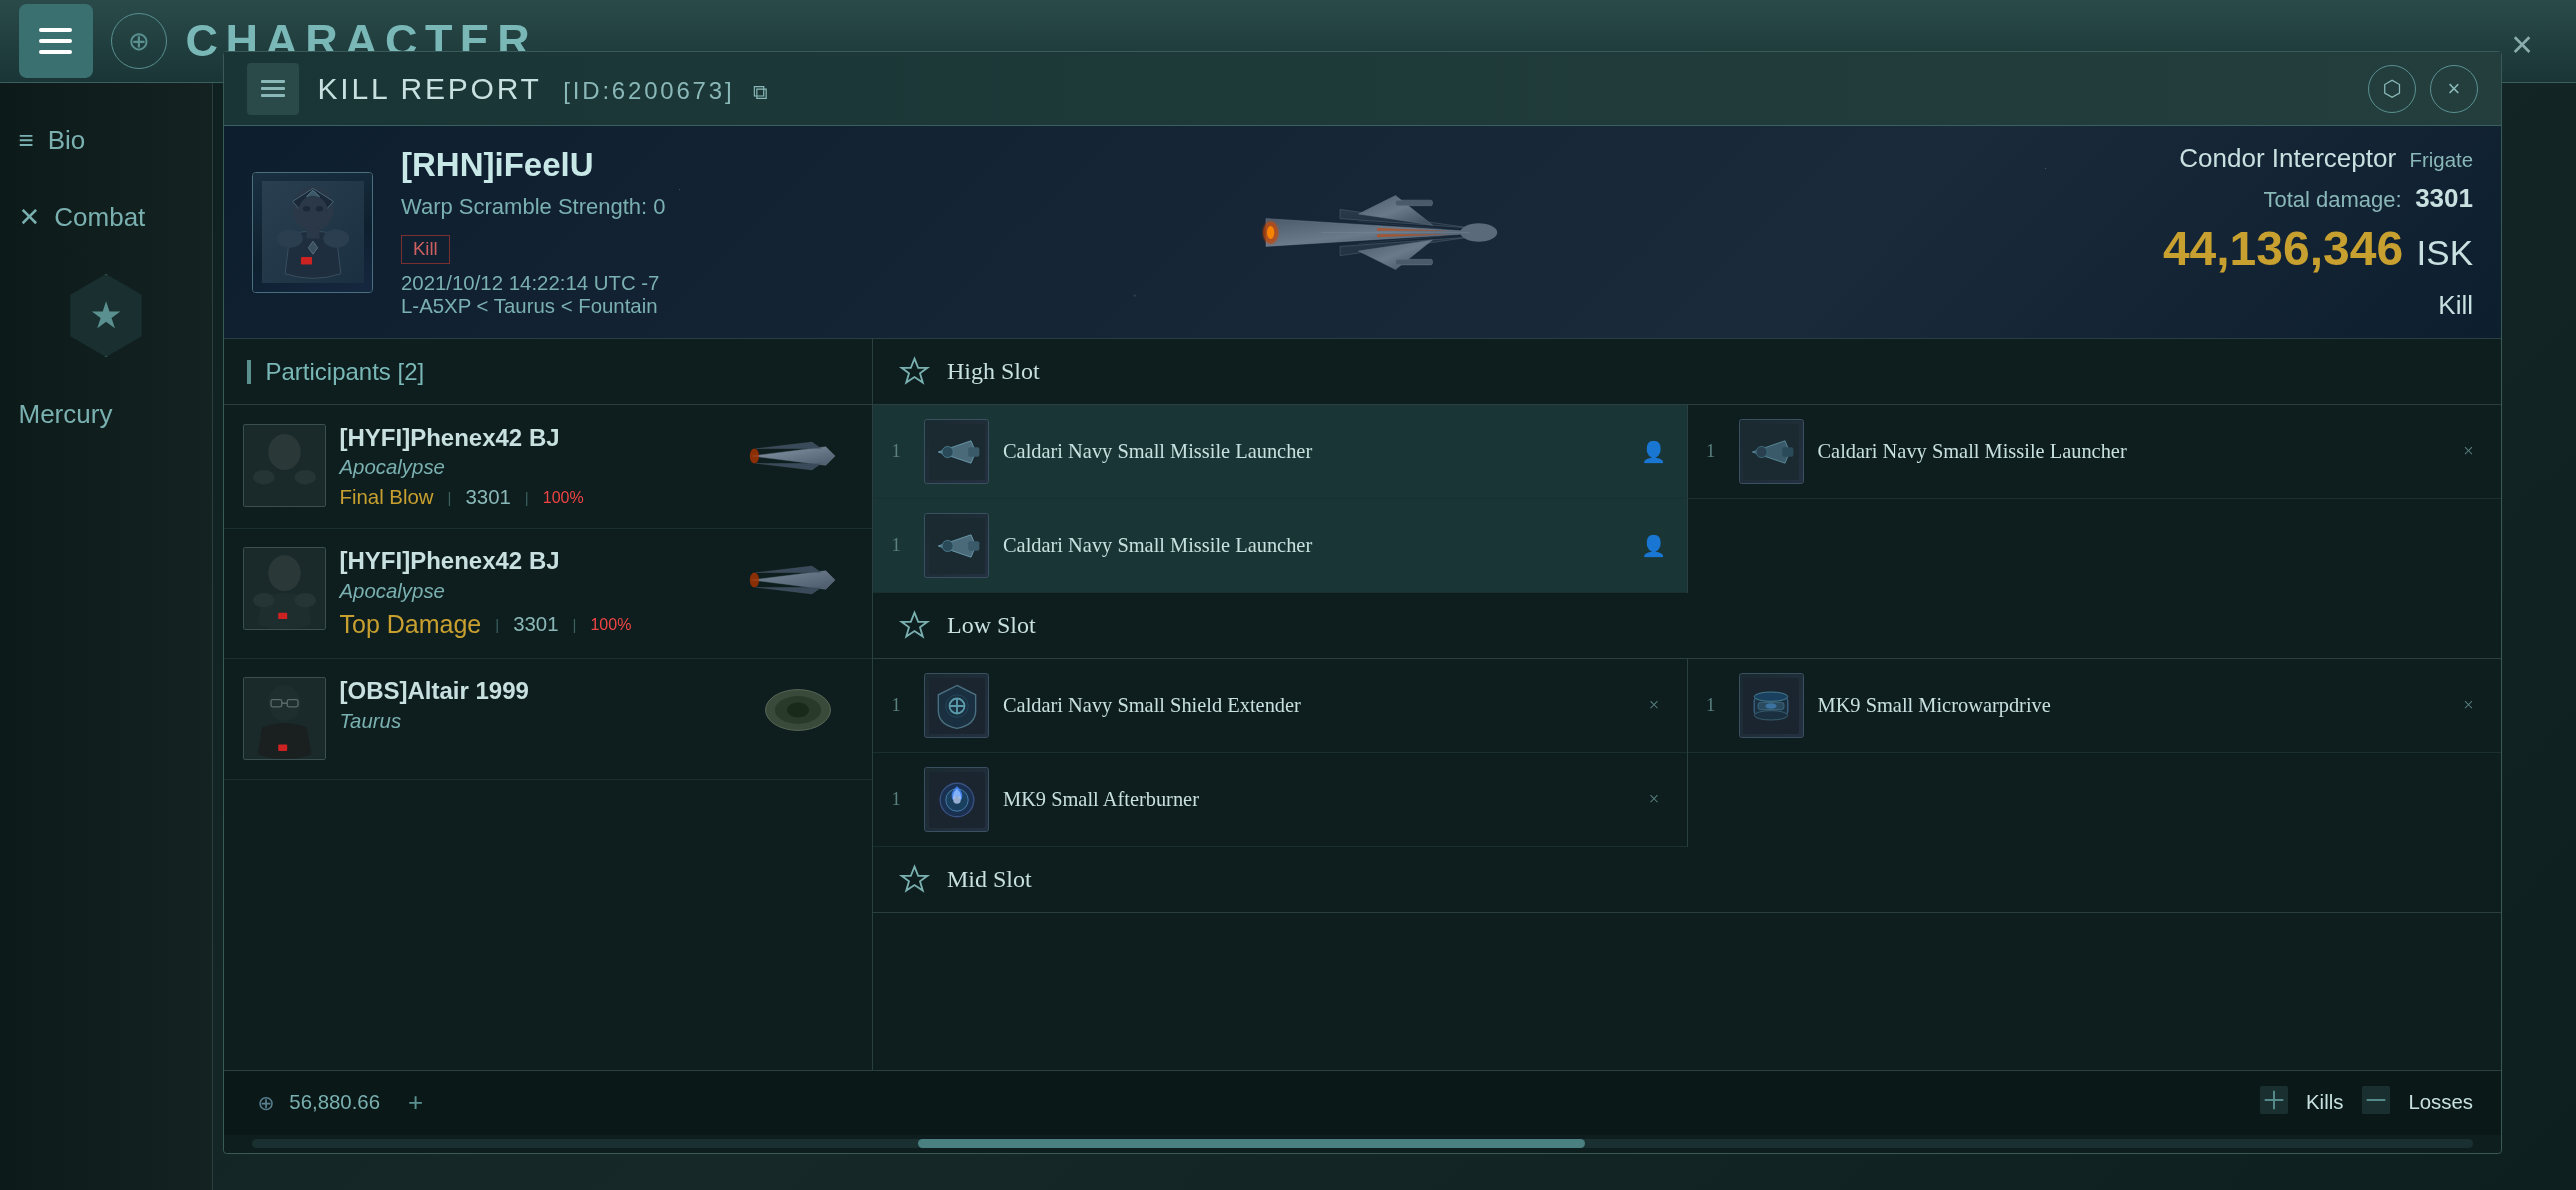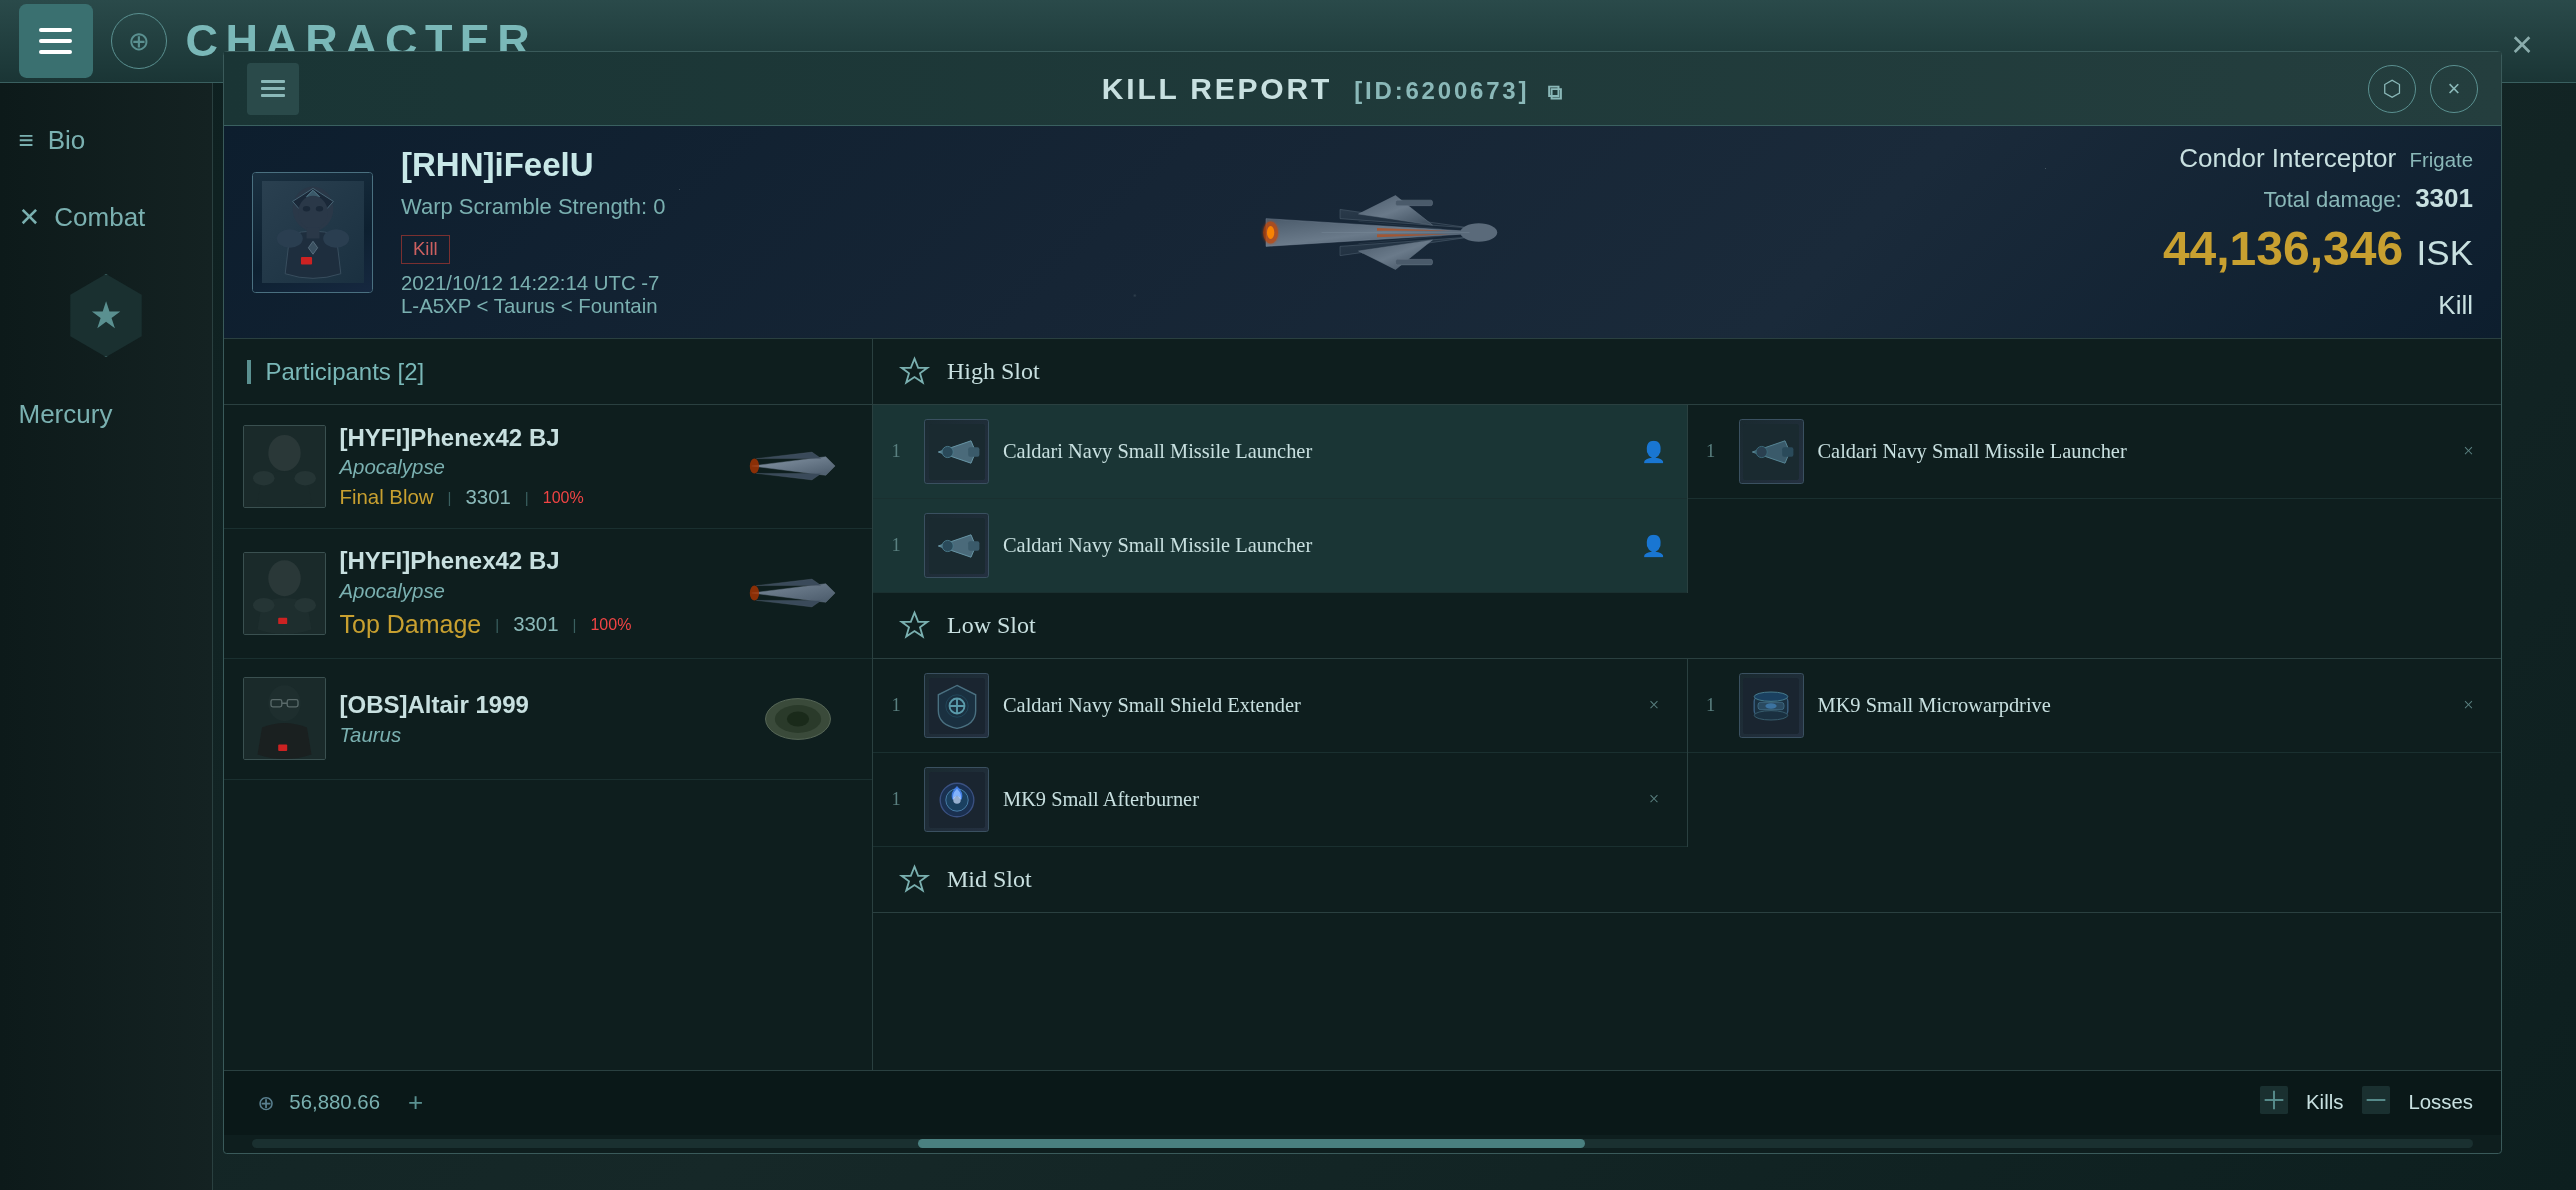--- a/index.html
+++ b/index.html
@@ -172,24 +172,23 @@
     .header-menu-btn .hamburger span {
       width: 24px;
       height: 2.8px;
       background: #8ab8b8;
       border-radius: 0.9px;
     }
 
     .kill-report-title {
       color: #c8e0e0;
       font-size: 30px;
-      font-weight: bold;
+      font-weight: normal;
       letter-spacing: 2.8px;
       flex: 1;
-      text-align: center;
     }
 
     .header-actions {
       display: flex;
       gap: 14px;
     }
 
     .header-action-btn {
       width: 48px;
       height: 48px;
@@ -359,21 +358,20 @@
       width: 3.7px;
       height: 24px;
       background: #5a9090;
       margin-right: 7.4px;
     }
 
     .participant-row {
       padding: 18.5px 18.5px;
       border-bottom: 0.9px solid #1a3030;
       display: flex;
-      align-items: center;
       gap: 14px;
       position: relative;
     }
 
     .participant-avatar {
       width: 83px;
       height: 83px;
       background: linear-gradient(135deg, #1a2a2a, #243434);
       border: 0.9px solid #3a5050;
       border-radius: 1.9px;

